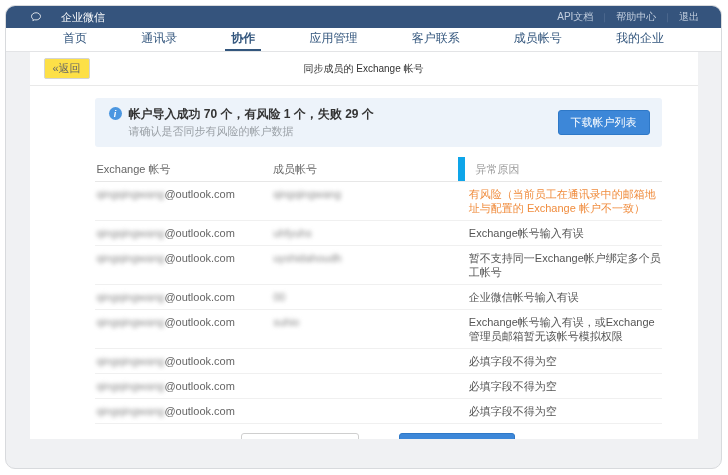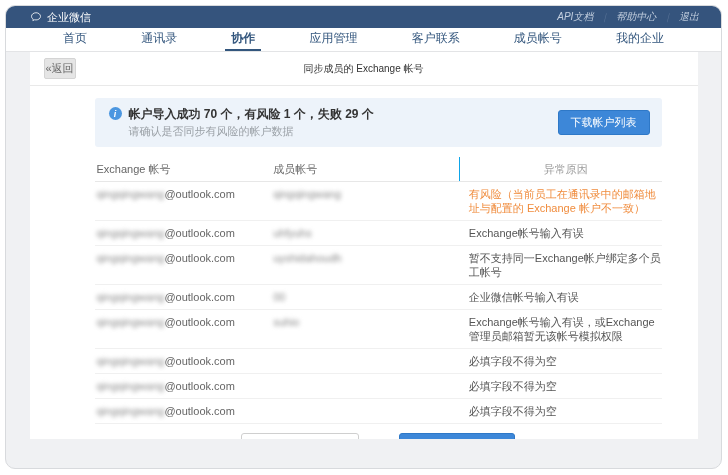--- a/index.html
+++ b/index.html
@@ -10,23 +10,23 @@
     position: absolute; left: 5px; top: 5px; width: 717px; height: 464px;
     border: 1px solid #d8dadd; border-radius: 10px; overflow: hidden;
     background: #f0f1f3;
   }
 
   
   .topbar {
     height: 22px; background: #35547d; display: flex; align-items: center;
     justify-content: space-between; padding: 0 22px 0 24px;
   }
-  .brand { display: flex; align-items: center; gap: 5px; color: #ffffff; font-size: 11px; justify-content: space-between; }
+  .brand { display: flex; align-items: center; gap: 19px; color: #ffffff; font-size: 11px; justify-content: space-between; }
   .brand svg { display: block; }
-  .toplinks { display: flex; align-items: center; gap: 7px; font-size: 10px; color: #c3cfdf; font-style: italic; }
+  .toplinks { display: flex; align-items: center; gap: 7px; font-size: 10px; color: #c3cfdf; }
   .toplinks a { color: #c3cfdf; text-decoration: none; cursor: pointer; }
   .toplink-sep { color: #5c7699; font-size: 9px; }
 
   
   .nav {
     height: 24px; background: #ffffff; display: flex; align-items: stretch;
     justify-content: space-around; padding: 0 30px; border-bottom: 1px solid #e3e4e6;
   }
   .nav-tab {
     font-size: 12px; color: #33567d; display: flex; align-items: center;
@@ -36,22 +36,22 @@
 
   
   .card {
     width: 668px; height: 387px; margin: 0 auto; background: #ffffff; overflow: hidden;
   }
   .card-header {
     position: relative; height: 34px; border-bottom: 1px solid #e9e9e9;
     display: flex; align-items: center; padding: 0 14px;
   }
   .back-btn {
-    font-size: 11px; color: #666; background: #e5e5e5; border: 1px solid #d4d4d4;
-    border-radius: 2px; padding: 2px 1px; cursor: pointer;
+    font-size: 11px; color: #666; background: #fde047; border: 1px solid #d4d4d4;
+    border-radius: 2px; padding: 2px 8px; cursor: pointer;
   }
   .page-title {
     position: absolute; left: 0; right: 0; text-align: center;
     font-size: 10px; color: #333;
   }
 
   .inner { margin-left: 65px; width: 567px; }
 
   
   .banner {
@@ -72,21 +72,21 @@
     border-radius: 3px; padding: 4px 12px; cursor: pointer;
   }
 
   
   .table { margin-top: 10px; font-size: 11px; }
   .trow { display: flex; border-bottom: 1px solid #f0f0f0; gap: 28px; }
   .trow.head { border-bottom: 1px solid #e7e7e7; color: #9a9a9a; }
   .c1 { width: 167px; padding: 5px 8px 5px 2px; }
   .c2 { width: 175px; padding: 5px 8px 5px 0; }
   .c3 { width: 225px; padding: 5px 0 5px 10px; line-height: 14px; color: #555; }
-  .trow.head .c3 { border-left: 1px solid #0ea5e9; color: #9a9a9a; text-align: center; }
+  .trow.head .c3 { border-left: 7px solid #0ea5e9; color: #9a9a9a; }
   .trow .c1, .trow .c2 { color: #666; line-height: 14px; }
   .reason.risk { color: #f08c3d; }
   .blurred { filter: blur(2px); color: #8a8a8a; }
   .email-domain { color: #666; }
 
   
   .footer {
     display: flex; justify-content: center; gap: 40px; margin-top: 9px;
   }
   .btn-reimport {

